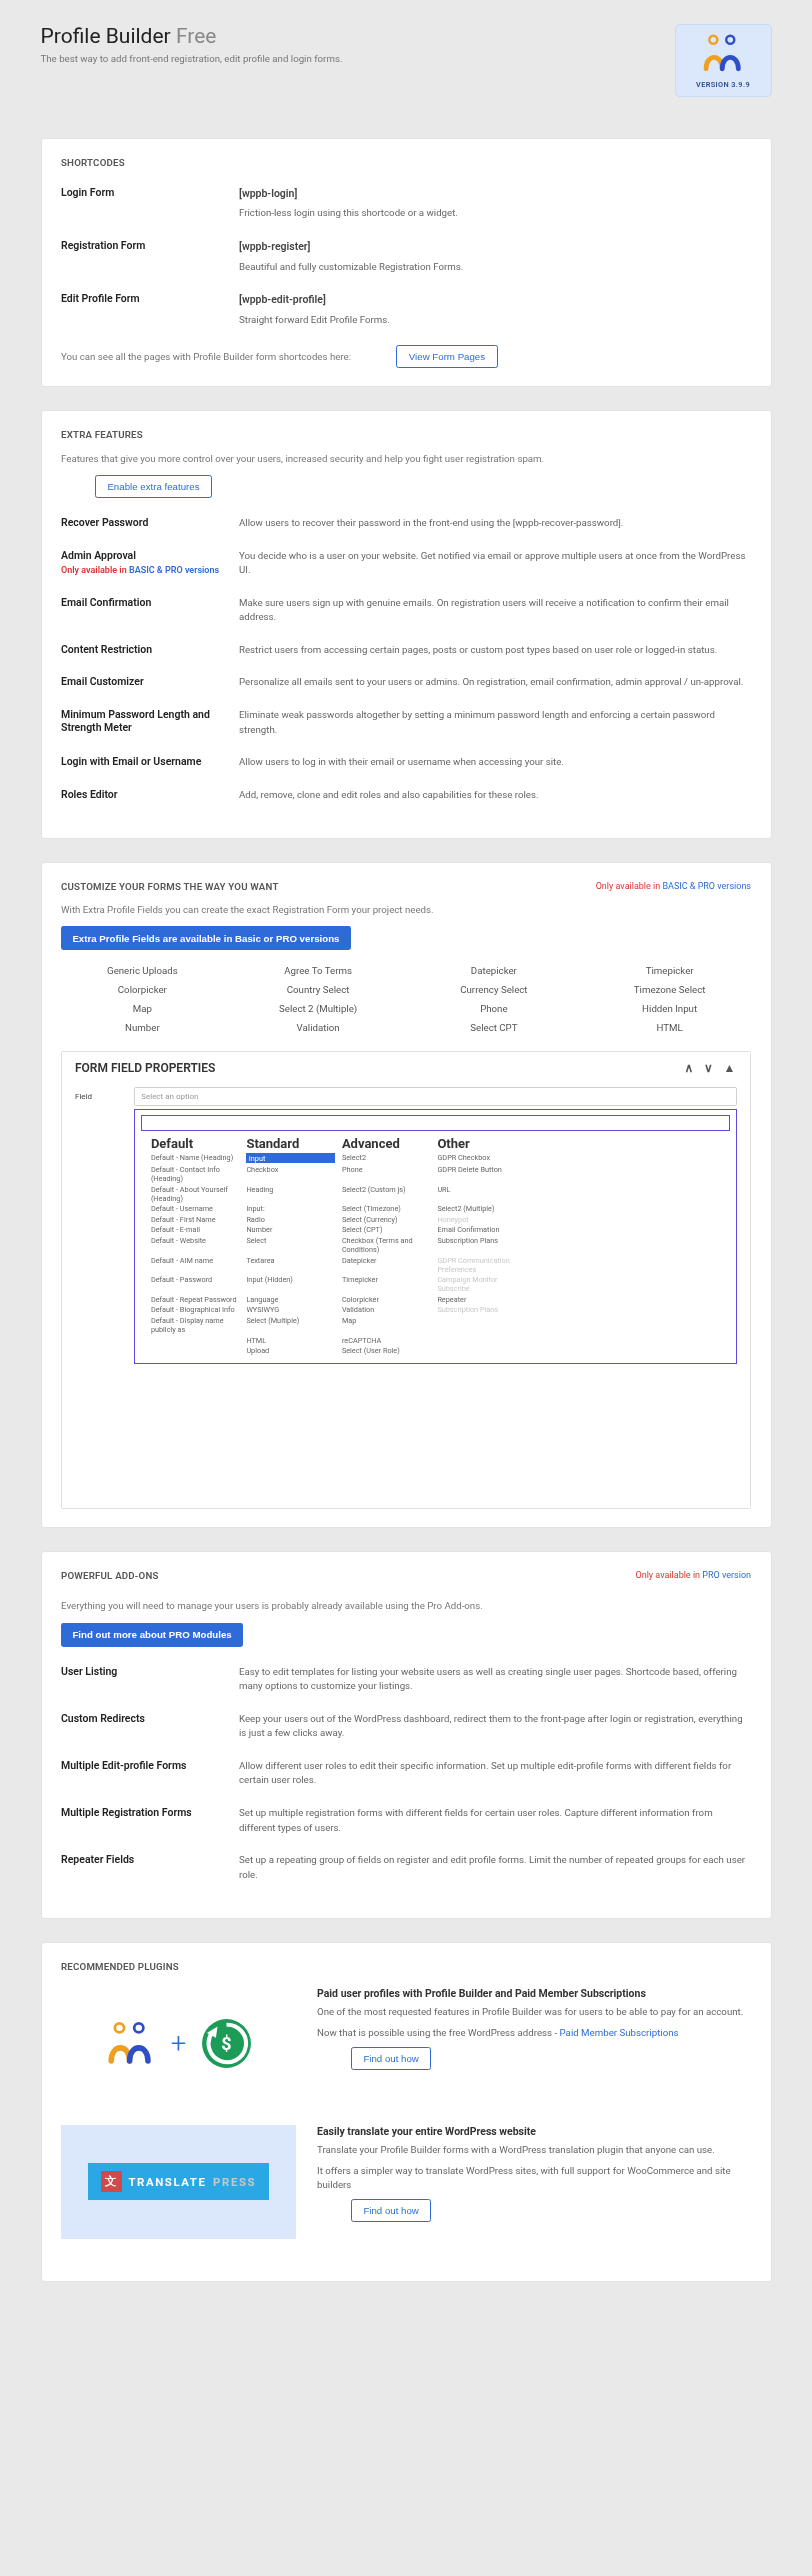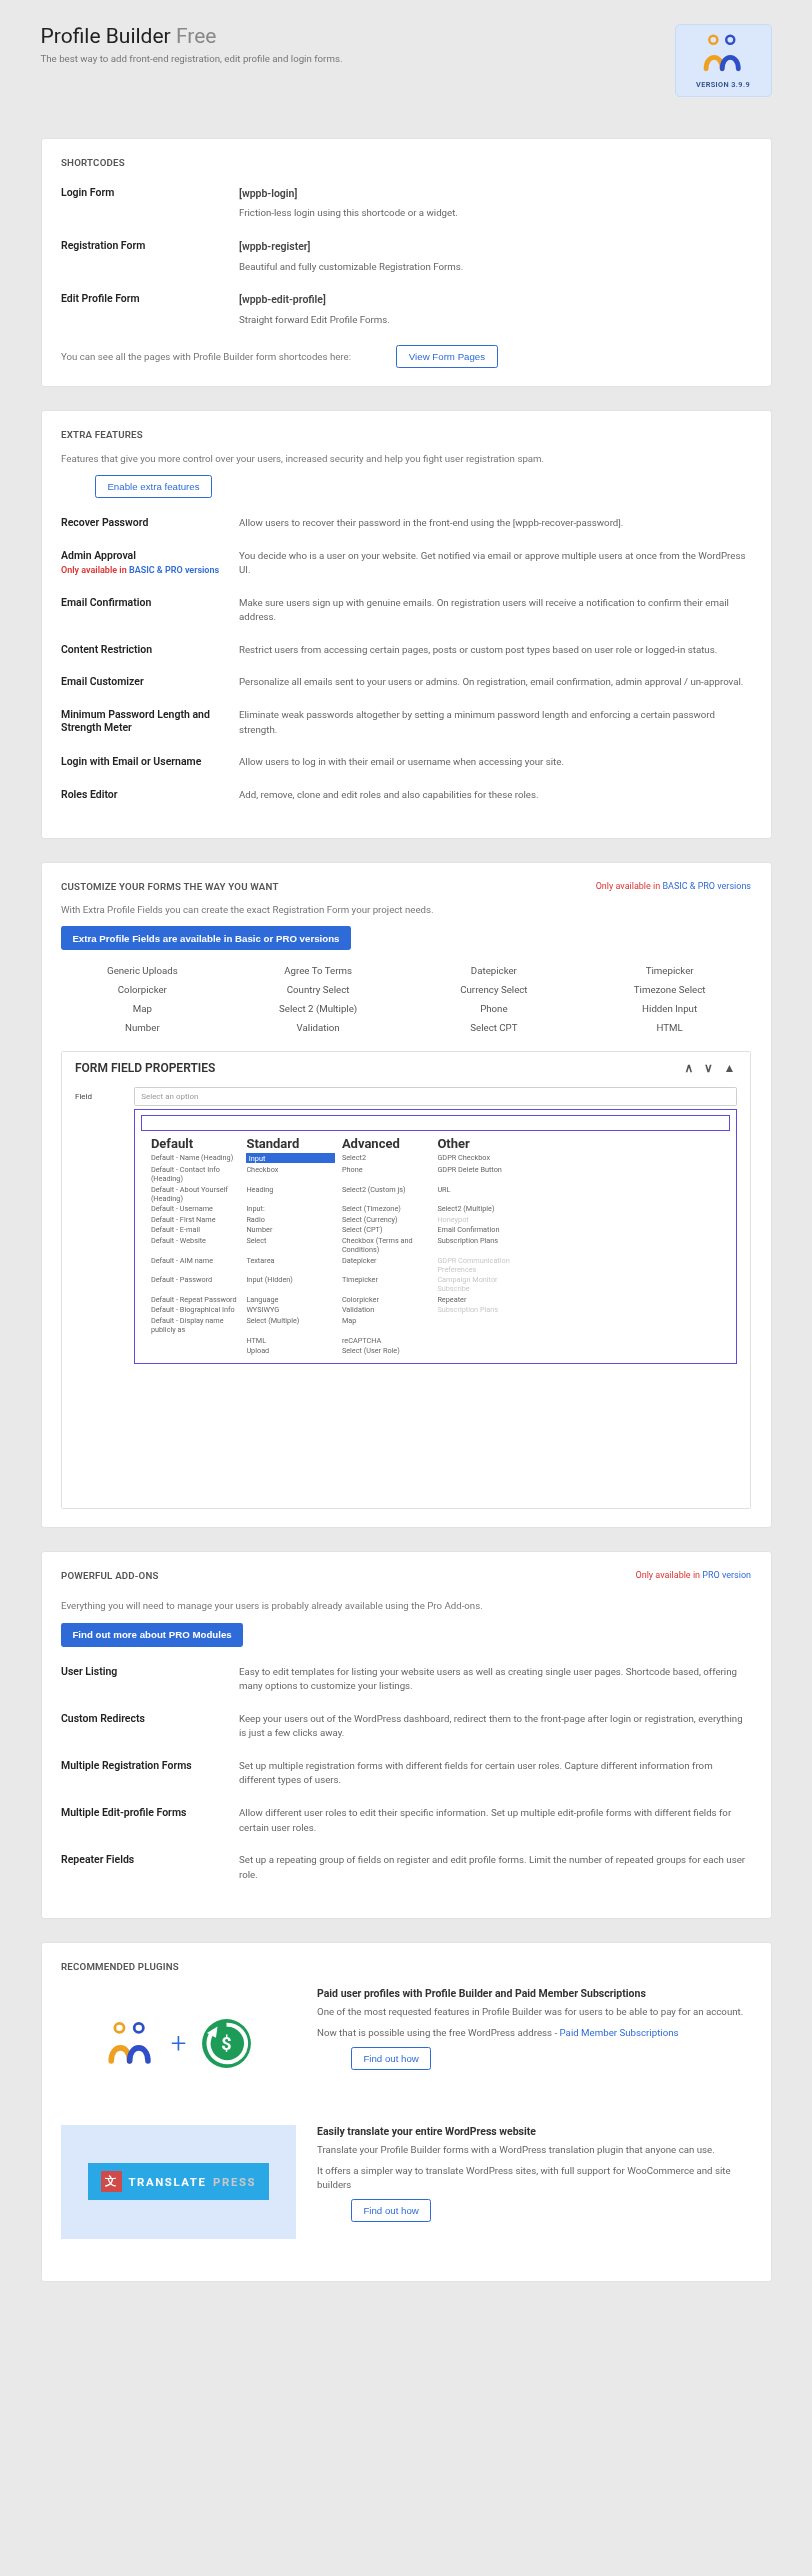--- a/index.html
+++ b/index.html
@@ -477,26 +477,26 @@
     <div id="addon-rows">
         <div class="feature-row">
           <div class="feature-key">User Listing</div>
           <div class="feature-body">Easy to edit templates for listing your website users as well as creating single user pages. Shortcode based, offering many options to customize your listings.</div>
         </div>
         <div class="feature-row">
           <div class="feature-key">Custom Redirects</div>
           <div class="feature-body">Keep your users out of the WordPress dashboard, redirect them to the front-page after login or registration, everything is just a few clicks away.</div>
         </div>
         <div class="feature-row">
+          <div class="feature-key">Multiple Edit-profile Forms</div>
+          <div class="feature-body">Allow different user roles to edit their specific information. Set up multiple edit-profile forms with different fields for certain user roles.</div>
+        </div>
+        <div class="feature-row">
           <div class="feature-key">Multiple Registration Forms</div>
           <div class="feature-body">Set up multiple registration forms with different fields for certain user roles. Capture different information from different types of users.</div>
-        </div>
-        <div class="feature-row">
-          <div class="feature-key">Multiple Edit-profile Forms</div>
-          <div class="feature-body">Allow different user roles to edit their specific information. Set up multiple edit-profile forms with different fields for certain user roles.</div>
         </div>
         <div class="feature-row">
           <div class="feature-key">Repeater Fields</div>
           <div class="feature-body">Set up a repeating group of fields on register and edit profile forms. Limit the number of repeated groups for each user role.</div>
         </div>
       </div>
   </div>
 
   <div class="card">
     <h2>RECOMMENDED PLUGINS</h2>

